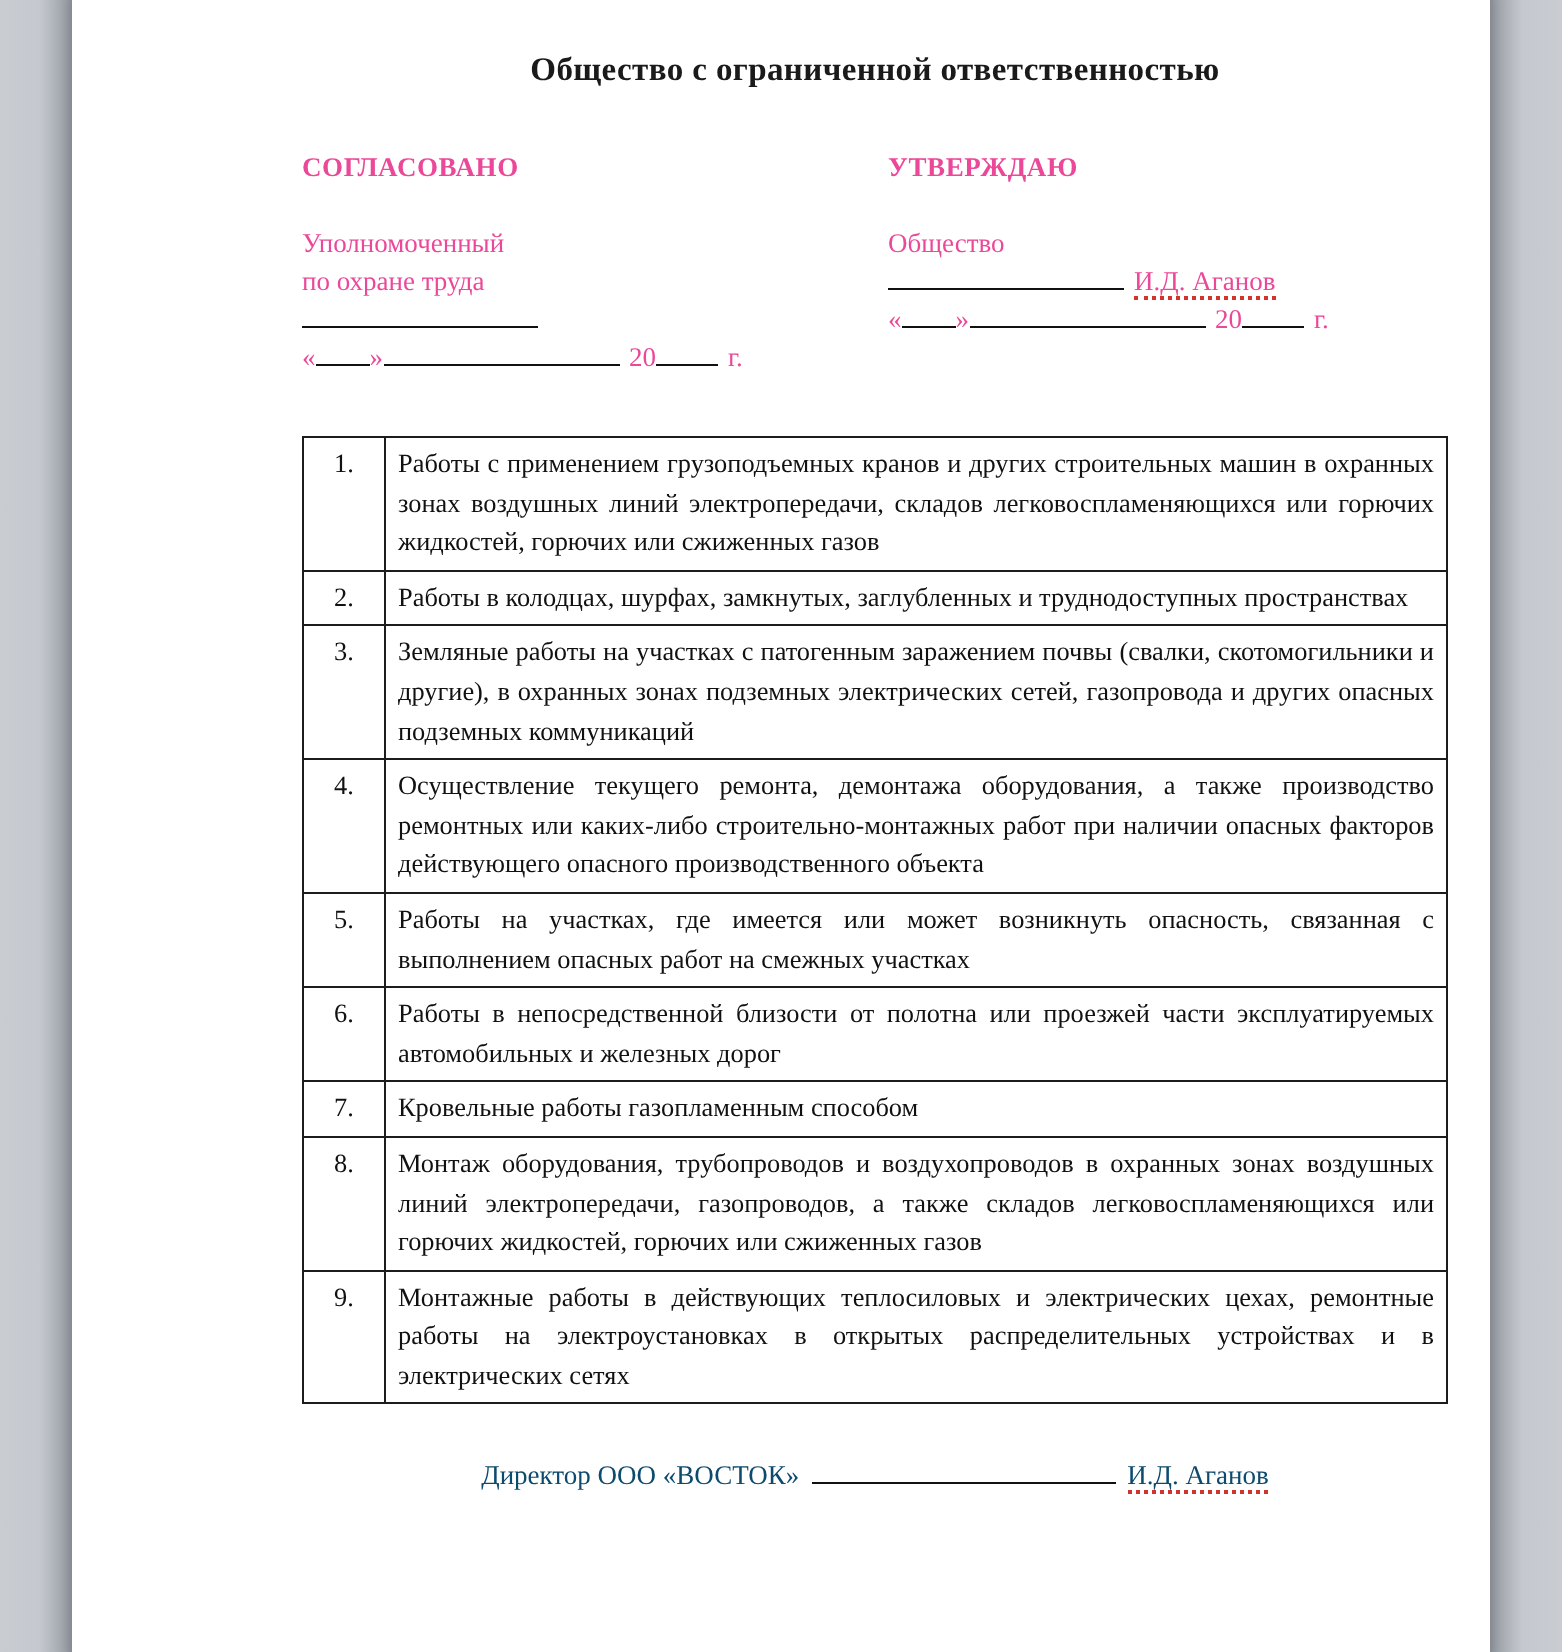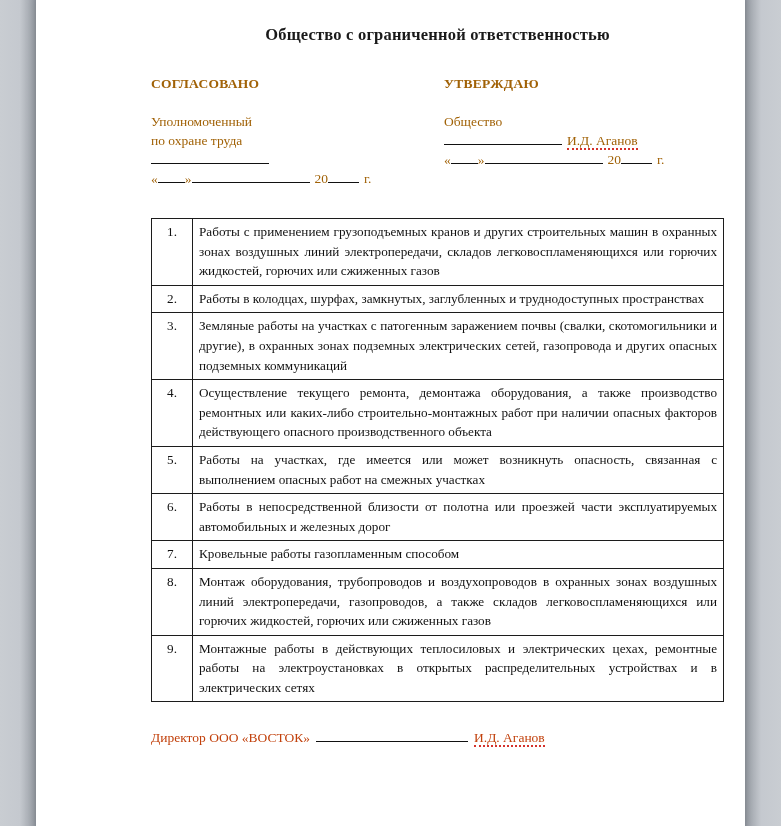--- a/index.html
+++ b/index.html
@@ -61,21 +61,21 @@
 
   
   .approval-block {
     margin-top: 28px;
     display: flex;
   }
   .approval-col {
     width: 50%;
     font-size: 13.5px;
     line-height: 19px;
-    color: #a16207;
+    color: #ec4899;
   }
   .approval-col.right { padding-left: 13px; }
   .approval-head {
     font-weight: bold;
     font-size: 13.5px;
     letter-spacing: 0.3px;
   }
   .approval-spacer { height: 19px; }
   .approval-line { white-space: nowrap; }
   .sig-rule {
@@ -128,23 +128,23 @@
   }
   td.text-cell {
     text-align: justify;
     text-align-last: left;
     hyphens: none;
   }
 
   
   .footer-sign {
     margin-top: 28px;
-    text-align: left;
+    text-align: center;
     font-size: 13.5px;
-    color: #c2410c;
+    color: #0c4a6e;
     white-space: nowrap;
   }
   .rule-footer {
     display: inline-block;
     width: 152px;
     border-bottom: 1.3px solid #111;
     height: 0;
     vertical-align: baseline;
     margin: 0 6px;
   }

